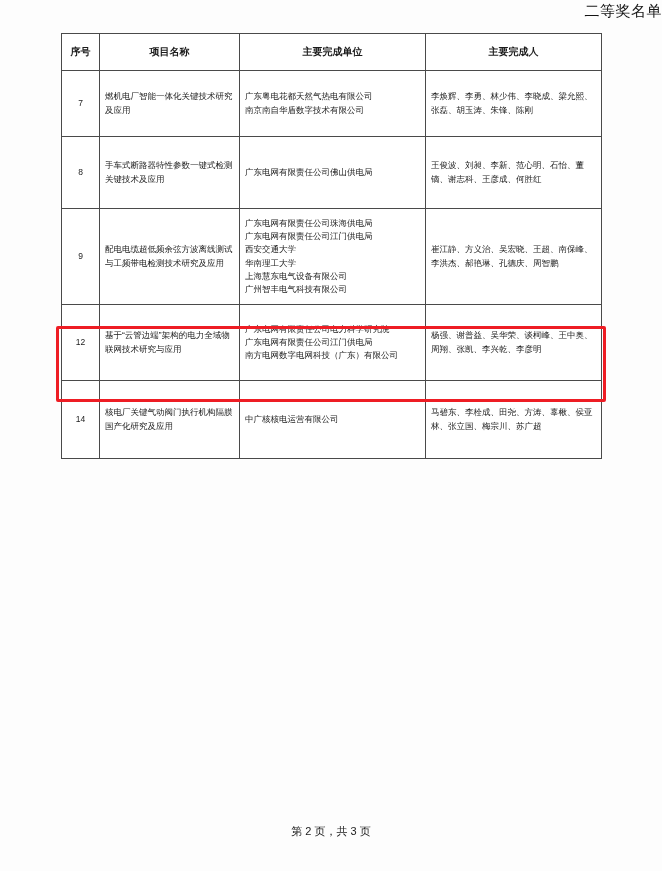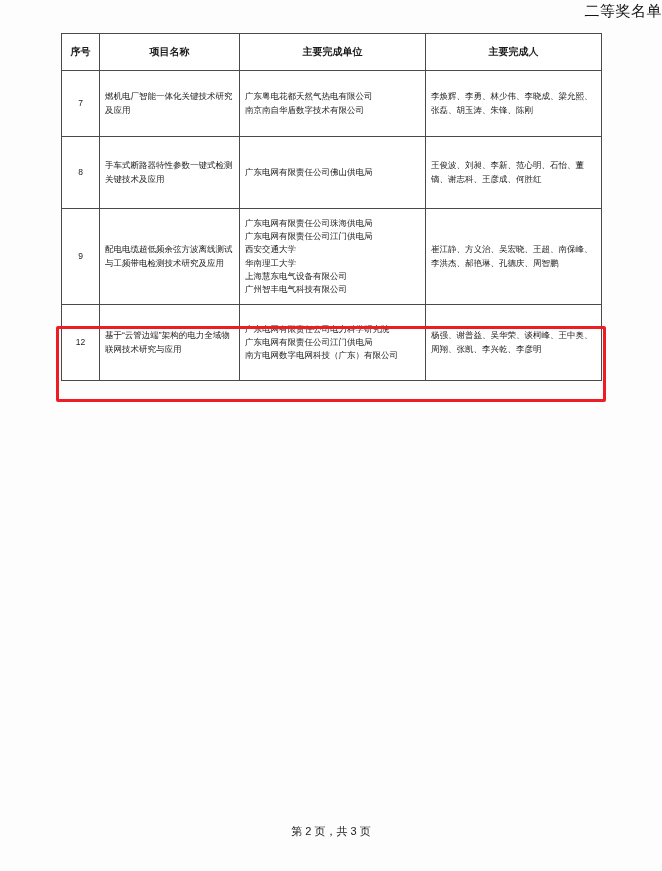--- a/index.html
+++ b/index.html
@@ -165,20 +165,28 @@
           <td class="cell-name">基于“云管边端”架构的电力全域物联网技术研究与应用</td>
           <td class="cell-unit">
             <span class="line">广东电网有限责任公司电力科学研究院</span>
             <span class="line">广东电网有限责任公司江门供电局</span>
             <span class="line">南方电网数字电网科技（广东）有限公司</span>
           </td>
           <td class="cell-people">杨强、谢普益、吴华荣、谈柯峰、王中奥、周翔、张凯、李兴乾、李彦明</td>
         </tr>
 
 
+        <tr style="height:78px;">
+          <td class="cell-no">14</td>
+          <td class="cell-name">核电厂关键气动阀门执行机构隔膜国产化研究及应用</td>
+          <td class="cell-unit">
+            <span class="line">中广核核电运营有限公司</span>
+          </td>
+          <td class="cell-people">马碧东、李栓成、田尧、方涛、辜楸、侯亚林、张立国、梅宗川、苏广超</td>
+        </tr>
 
       </tbody>
     </table>
 
     <div class="highlight-box" style="left:-5px; top:293px; width:550px; height:76px;"></div>
   </div>
 
   <div class="footer">第 2 页，共 3 页</div>
 
 </div>

